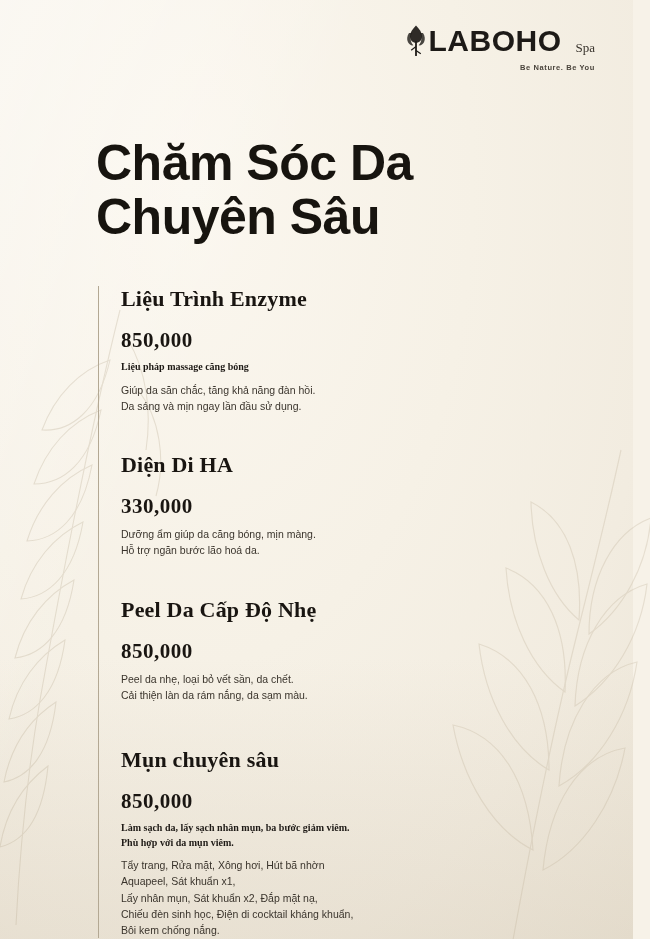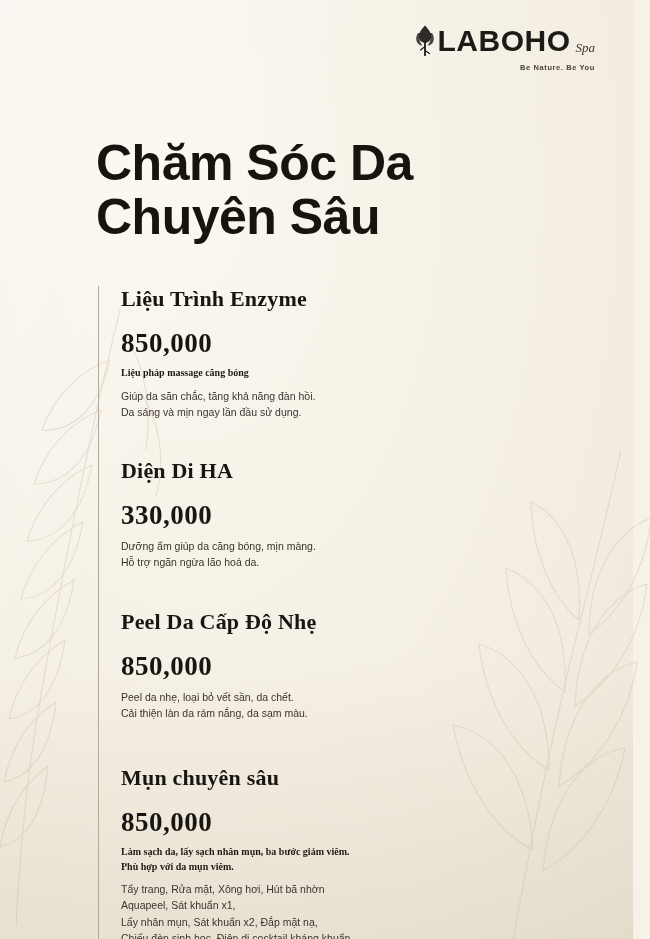--- a/index.html
+++ b/index.html
@@ -88,24 +88,23 @@
   .brand-mark svg { display: block; width: 100%; height: 100%; }
   .brand-name {
     font-family: "Liberation Sans", sans-serif;
     font-weight: bold;
     font-size: 30px;
     letter-spacing: 0.5px;
     color: #1d1a17;
   }
   .brand-sub {
     font-family: "Liberation Serif", serif;
-    font-style: italic;
     font-size: 13px;
     color: #3a342d;
-    margin-left: 3px;
+    margin-left: 12px;
     align-self: flex-end;
     padding-bottom: 4px;
   }
   .brand-tagline {
     font-family: "Liberation Sans", sans-serif;
     font-size: 7.5px;
     letter-spacing: 0.6px;
     color: #4a443c;
     margin-top: 6px;
     font-weight: bold;
@@ -148,21 +147,21 @@
   .service-name {
     font-family: "Liberation Serif", serif;
     font-weight: bold;
     font-size: 22px;
     letter-spacing: 0.2px;
     color: #191511;
   }
   .service-price {
     font-family: "Liberation Serif", serif;
     font-weight: bold;
-    font-size: 27px;
+    font-size: 21px;
     letter-spacing: 0.5px;
     color: #191511;
     white-space: nowrap;
     padding-right: 6px;
   }
   .service-sub {
     font-family: Liberation Serif, serif;
     font-weight: bold;
     font-size: 10px;
     margin-top: 7px;
@@ -256,21 +255,21 @@
       </div>
     </div>
 
     <div class="service" style="margin-top:38px;">
       <div class="service-head">
         <span class="service-name">Diện Di HA</span>
         <span class="service-price">330,000</span>
       </div>
       <div class="service-desc">
         <div>Dưỡng ẩm giúp da căng bóng, mịn màng.</div>
-        <div>Hỗ trợ ngăn ngừa lão hoá da.</div>
+        <div>Hỗ trợ ngăn bước lão hoá da.</div>
       </div>
     </div>
 
     <div class="service" style="margin-top:38px;">
       <div class="service-head">
         <span class="service-name">Peel Da Cấp Độ Nhẹ</span>
         <span class="service-price">850,000</span>
       </div>
       <div class="service-desc">
         <div>Peel da nhẹ, loại bỏ vết sần, da chết.</div>

